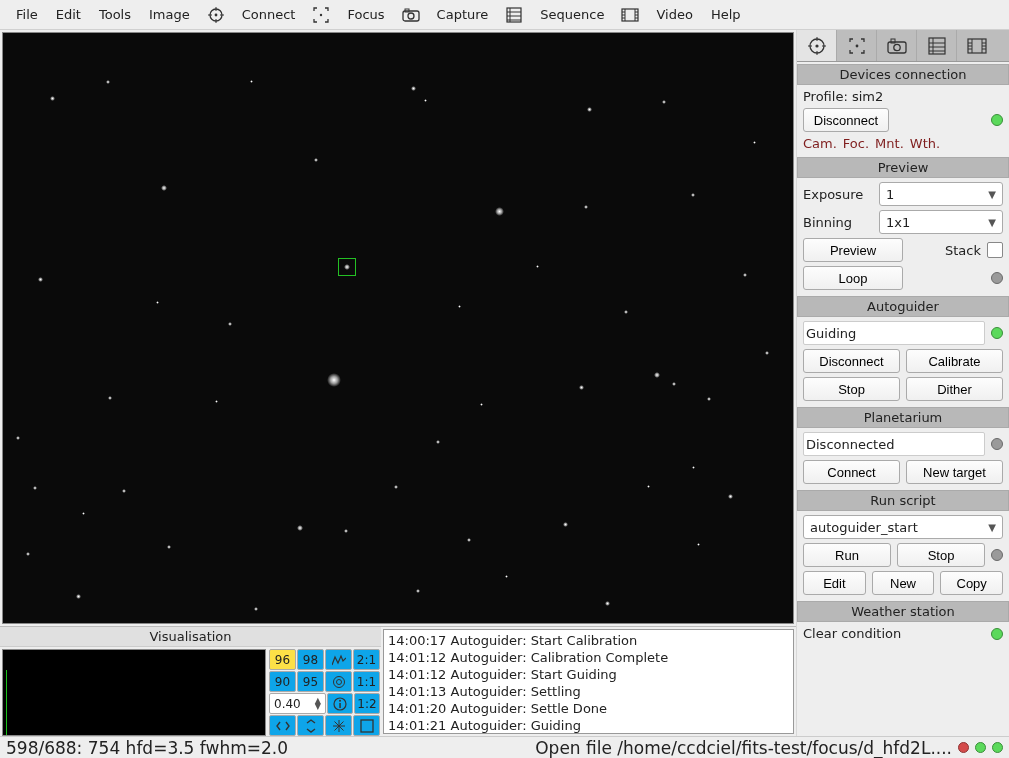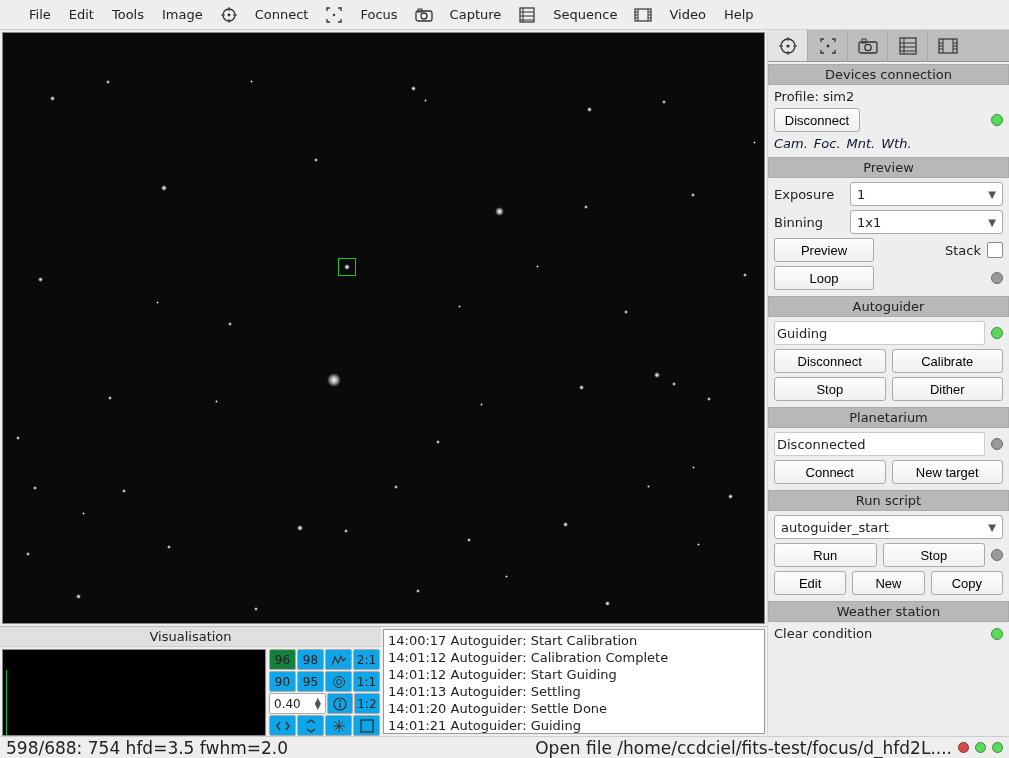--- a/index.html
+++ b/index.html
@@ -12,21 +12,21 @@
     height: 758px;
     overflow: hidden;
     display: flex;
     flex-direction: column;
   }
 
   
   .menubar {
     display: flex;
     align-items: center;
-    padding: 4px 21px;
+    padding: 4px 8px;
     border-bottom: 1px solid #d0d0d0;
     background: #eeeeee;
     gap: 2px;
     height: 30px;
   }
   .menubar .mitem {
     padding: 2px 8px;
     cursor: default;
   }
   .menubar .micon {
@@ -41,21 +41,21 @@
     min-height: 0;
   }
   .left-col {
     flex: 1;
     display: flex;
     flex-direction: column;
     min-width: 0;
     background: #eeeeee;
   }
   .right-col {
-    width: 242px;
+    width: 213px;
     flex: none;
     display: flex;
     flex-direction: column;
     background: #eeeeee;
     border-left: 1px solid #d8d8d8;
   }
 
   
   .image-view {
     position: relative;
@@ -123,21 +123,21 @@
   .vis-row { display:flex; gap:1px; }
   .vis-btn {
     flex:1;
     height: 21px;
     display:inline-flex; align-items:center; justify-content:center;
     border:1px solid #aaa; border-radius:2px;
     background:#0ea5e9;
     font-size:12px;
     cursor:pointer;
   }
-  .vis-btn.active { background:#15803d; }
+  .vis-btn.active { background:#fde047; }
   .vis-spin {
     flex:1;
     height:21px;
     border:1px solid #aaa; border-radius:2px; background:#fff;
     display:flex; align-items:center; justify-content:space-between;
     padding:0 4px; font-size:12px;
   }
   .spin-arrows { display:flex; flex-direction:column; line-height:6px; font-size:8px; color:#555;}
 
   .log-panel {
@@ -212,21 +212,21 @@
     width:16px; height:16px; border:1px solid #888; border-radius:2px; background:#fff;
   }
   .led {
     width:12px; height:12px; border-radius:50%;
     background:#5bd95b;
     border:1px solid #3a8f3a;
   }
   .led.gray { background:#9a9a9a; border-color:#6a6a6a; }
   .led.red  { background:#d44b4b; border-color:#8f3535; }
   .led.small { width:11px; height:11px; }
-  .green-text { color:#0f172a;font-style:italic; }
+  .green-text { color:#7f1d1d; }
 
   .text-readonly {
     flex:1; height:24px; border:1px solid #ccc; border-radius:2px; background:#fff;
     display:flex; align-items:center; padding:0 2px;
   }
 
   
   .statusbar {
     height: 22px;
     display:flex;

